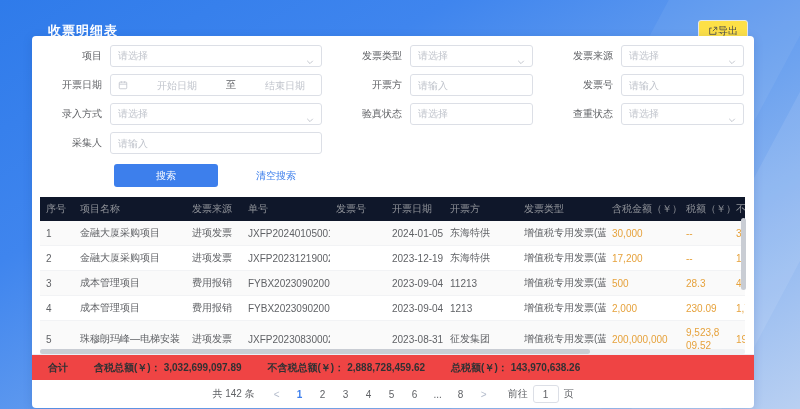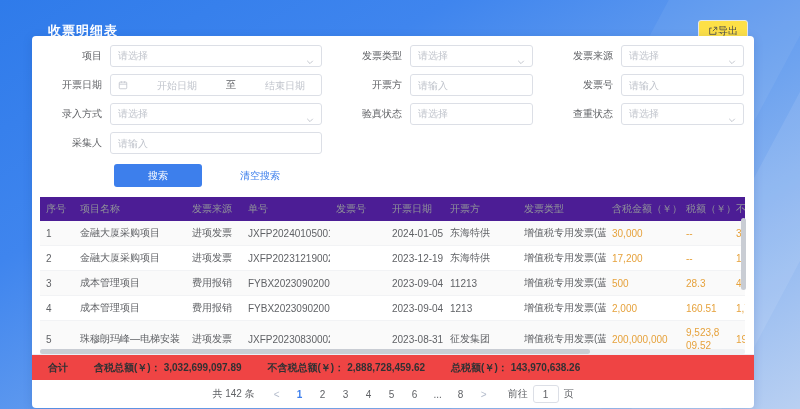--- a/index.html
+++ b/index.html
@@ -29,29 +29,29 @@
   .ctrl { flex:1; height:22px; border:1px solid #dcdfe6; border-radius:3px; display:flex; align-items:center; padding:0 7px; background:#fff; }
   .ctrl input { border:none; outline:none; width:100%; font-size:10px; color:#606266; font-family:inherit; background:transparent; }
   .ctrl input::placeholder { color:#c0c4cc; }
   .ph { font-size:10px; color:#c0c4cc; flex:1; }
   .chev { width:8px; height:8px; flex:none; }
   .daterange { gap:20px; }
   .daterange input { text-align:center; width:58px; }
   .sep { font-size:10px; color:#606266; flex:none; }
   .cal { flex:none; }
   .actions { display:flex; align-items:center; margin:10px 0 0 78px; }
-  .search-btn { width:88px; height:23px; background:#3d7fec; color:#fff; border:none; border-radius:3px; font-size:10px; cursor:pointer; font-family:inherit; }
+  .search-btn { width:104px; height:23px; background:#3d7fec; color:#fff; border:none; border-radius:3px; font-size:10px; cursor:pointer; font-family:inherit; }
   .clear-link { margin-left:38px; font-size:10px; color:#3d7fec; cursor:pointer; background:none; border:none; font-family:inherit; }
 
   
   .table-area { position:relative; margin:10px 8px 0 8px; flex:1; overflow:hidden; }
   .table-wrap { overflow:hidden; width:705px; }
   table { border-collapse:collapse; table-layout:fixed; width:750px; }
   th, td { font-size:10px; text-align:left; padding:5px 6px; overflow:hidden; white-space:nowrap; }
-  thead th { background:#4c1d95; color:#909399; font-weight:normal; height:21px; }
+  thead th { background:#0f172a; color:#909399; font-weight:normal; height:21px; }
   tbody td { color:#606266; border-bottom:1px solid #f2f3f5; }
   tbody tr:nth-child(odd) td { background:#fafafa; }
   td.num { color:#e6a23c; }
   td.wrapnum { white-space:normal; word-break:break-all; line-height:13px; }
   .v-scrollbar { position:absolute; right:0; top:21px; width:5px; height:175px; }
   .v-thumb { width:5px; height:72px; background:#c9cdd4; border-radius:3px; }
   .h-scrollbar { position:absolute; left:0; bottom:0; width:705px; height:5px; background:#eef0f3; border-radius:3px; }
   .h-thumb { width:550px; height:5px; background:#c9cdd4; border-radius:3px; }
 
   
@@ -261,21 +261,21 @@
           <tr>
             <td>4</td>
               <td>成本管理项目</td>
               <td>费用报销</td>
               <td>FYBX20230902003</td>
               <td></td>
               <td>2023-09-04</td>
               <td>1213</td>
               <td>增值税专用发票(蓝)</td>
               <td class="num">2,000</td>
-              <td class="num wrapnum">160.51</td>
+              <td class="num wrapnum">230.09</td>
               <td class="num">1,769.91</td>
           </tr>
           <tr>
             <td>5</td>
               <td>珠穆朗玛峰—电梯安装</td>
               <td>进项发票</td>
               <td>JXFP20230830002</td>
               <td></td>
               <td>2023-08-31</td>
               <td>征发集团</td>

